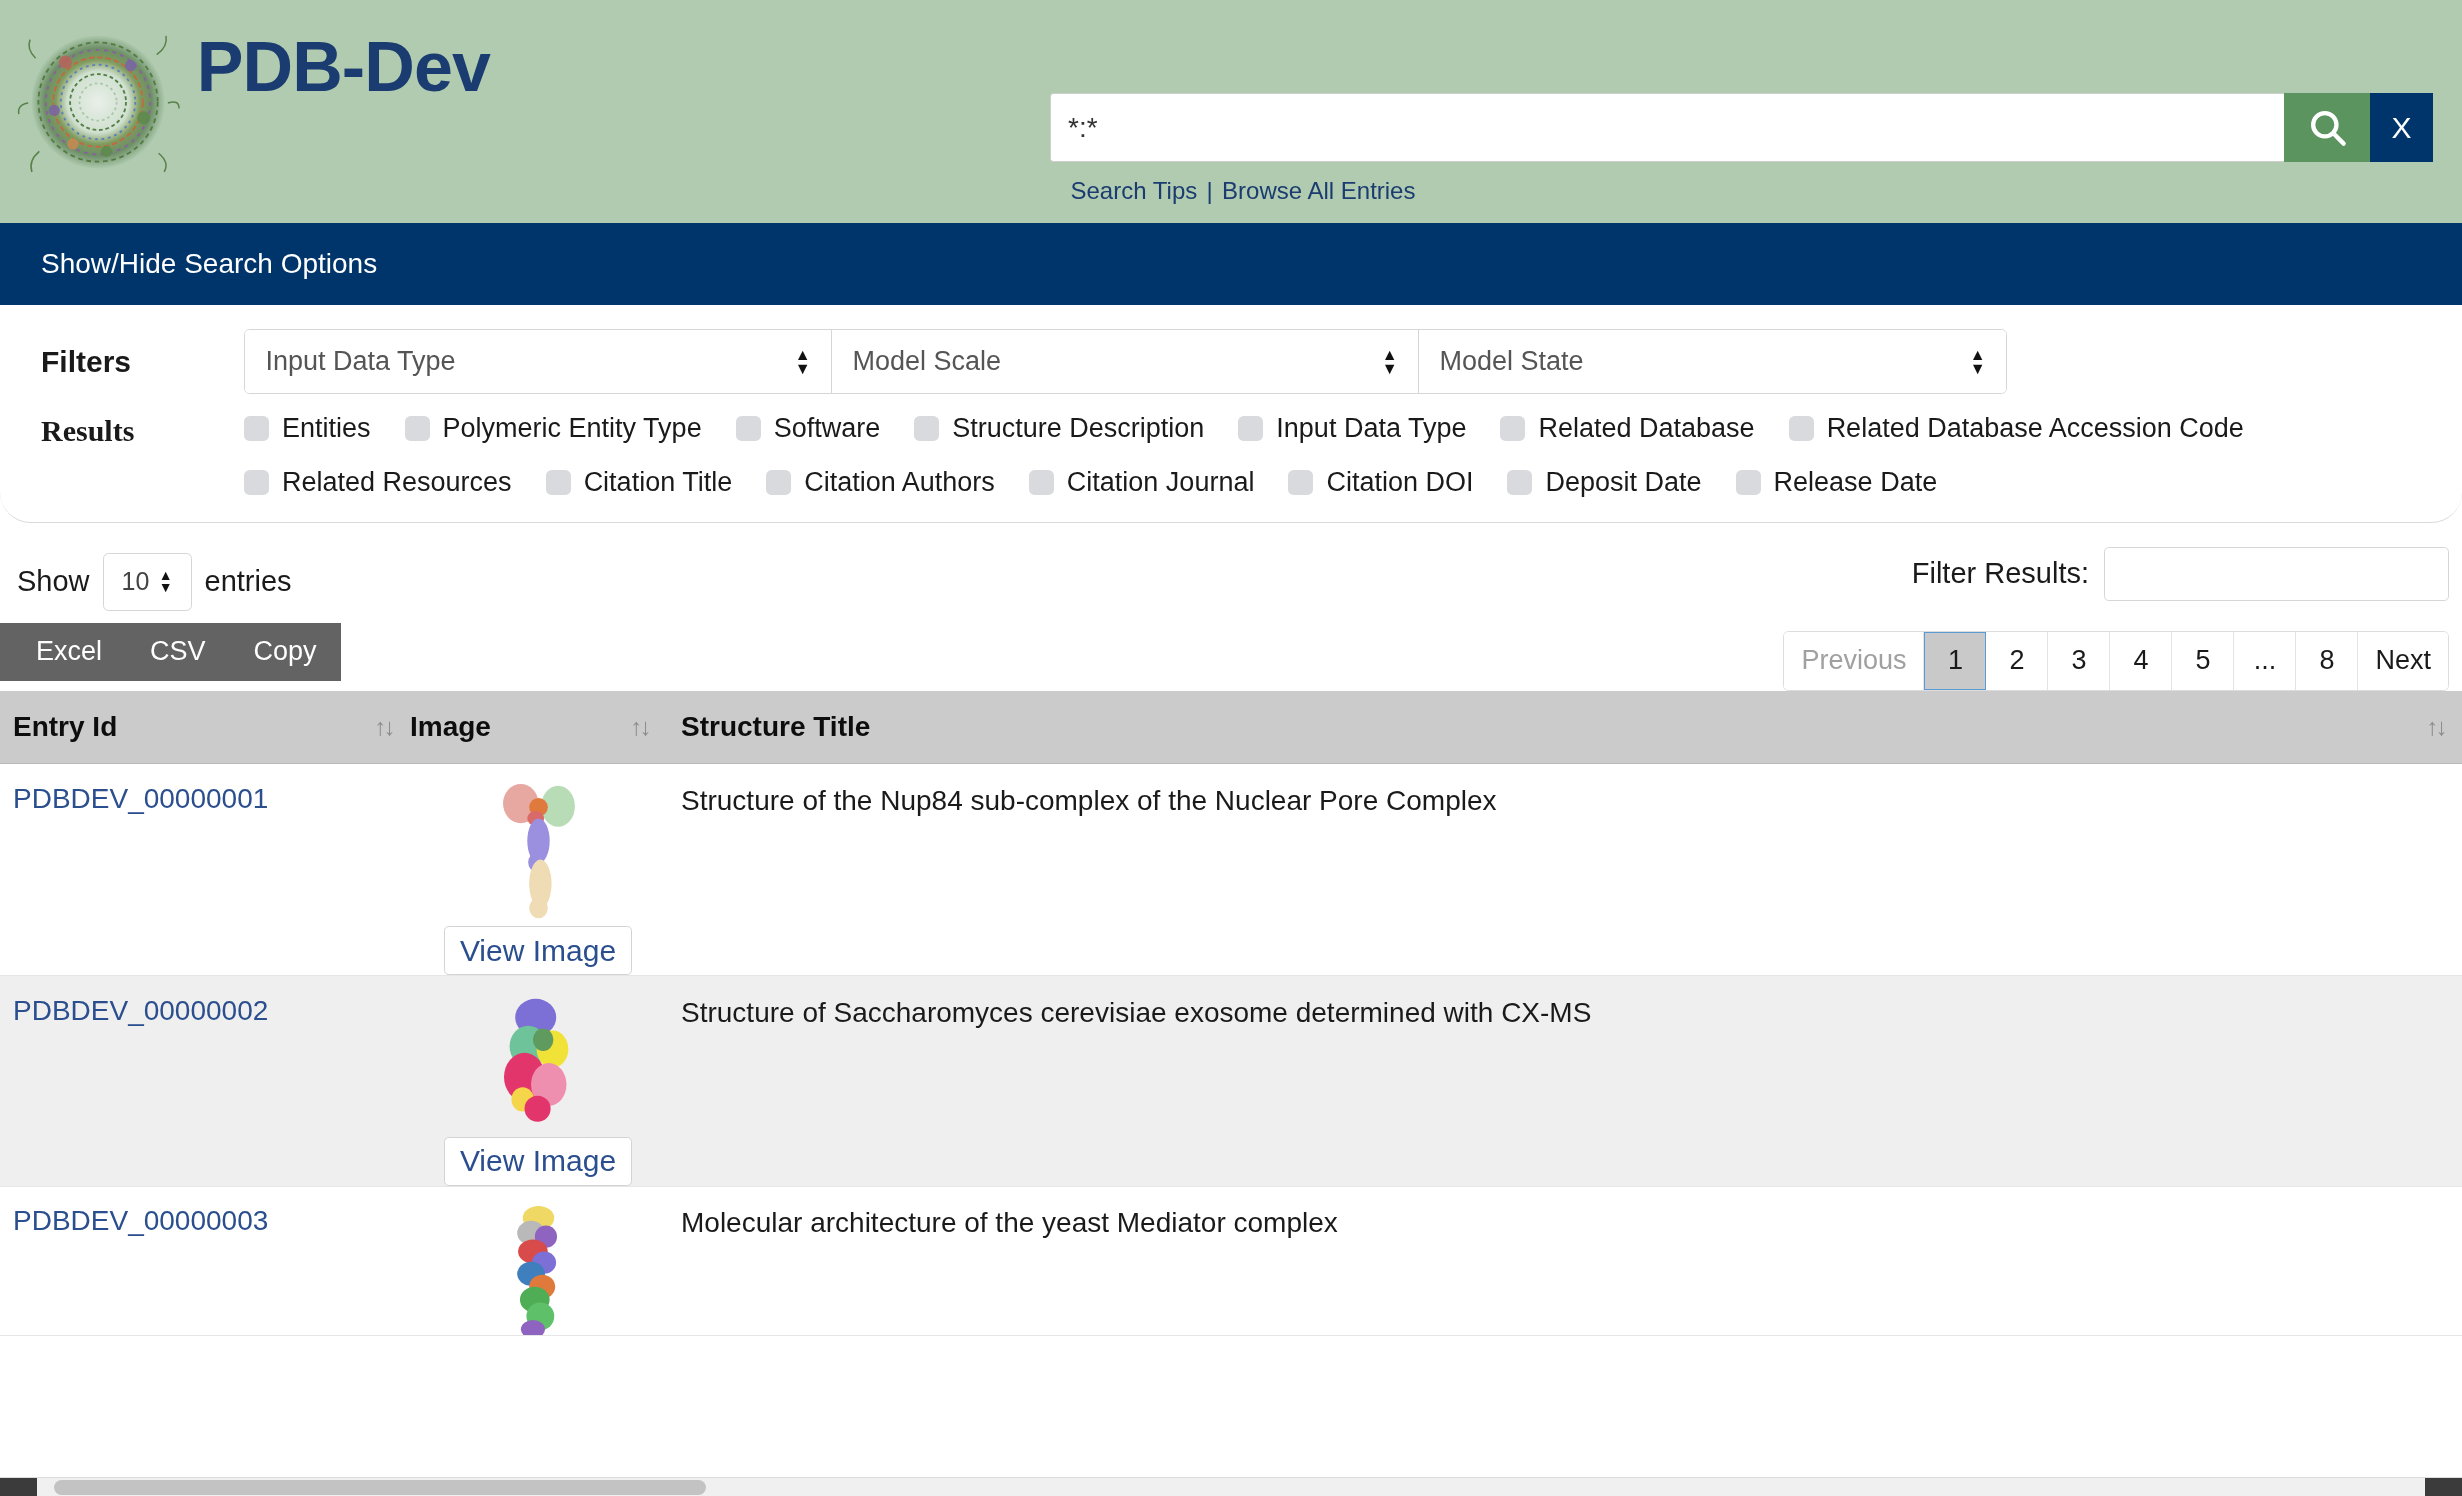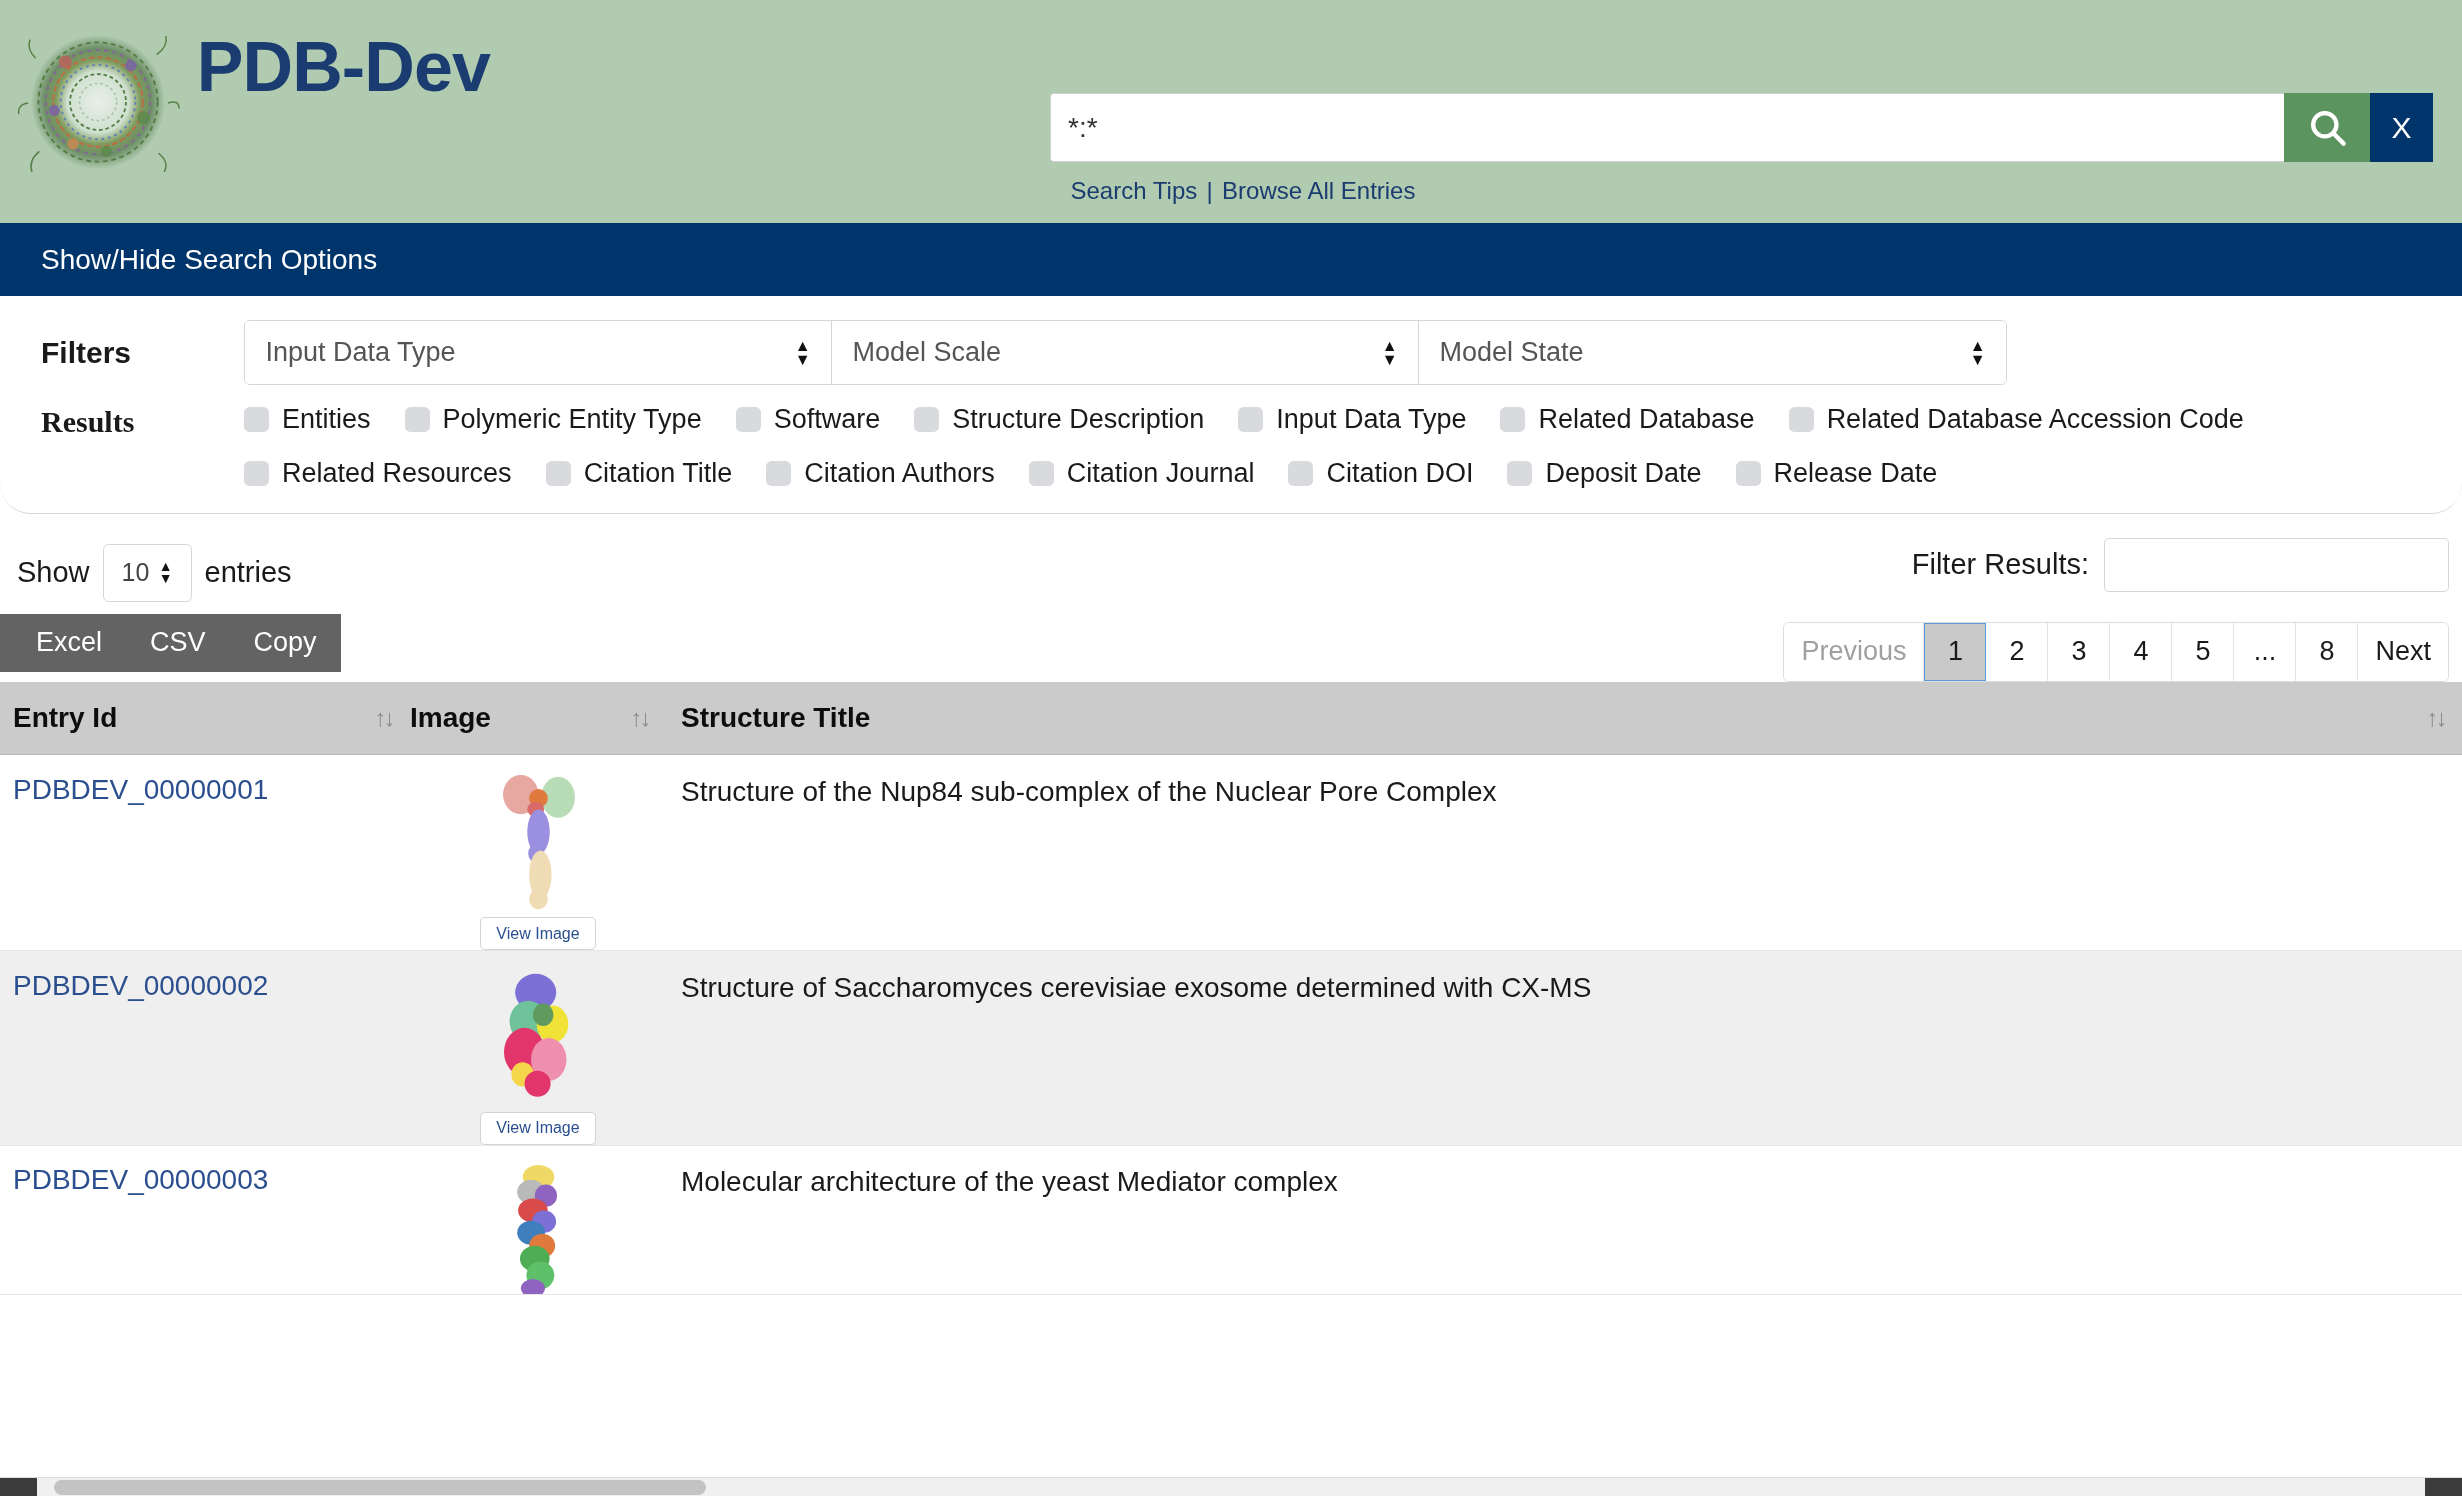--- a/index.html
+++ b/index.html
@@ -111,21 +111,21 @@
   }
   .search-links a { color: #1b3c70; text-decoration: none; }
   .link-sep { color:#1b3c70; margin: 0 9.3px; }
 
   
   .options-bar {
     background: #00356b;
     color: #ffffff;
     font-size: 28px;
     padding: 18.6px 0 18.6px 41px;
-    height: 73px;
+    height: 82px;
     display: flex;
     align-items: center;
     cursor: pointer;
   }
 
   
   .filter-panel {
     background: #ffffff;
     border-bottom: 0.9px solid #d9d9d9;
     padding: 24px 0 24px 0;
@@ -398,21 +398,21 @@
     align-items: center;
     width: 100%;
   }
   .thumb { display:block; }
   .view-image-btn {
     margin-top: 3.7px;
     border: 0.9px solid #d3d3d3;
     border-radius: 4.7px;
     background: #fff;
     color: #2b4f8e;
-    font-size: 16px;
+    font-size: 30px;
     padding: 6.5px 15px;
     cursor: pointer;
     font-family: "Liberation Sans", sans-serif;
   }
   .cell-title {
     font-size: 28px;
     color: #1a1a1a;
     padding-left: 15px !important;
     padding-top: 20.5px !important;
   }

